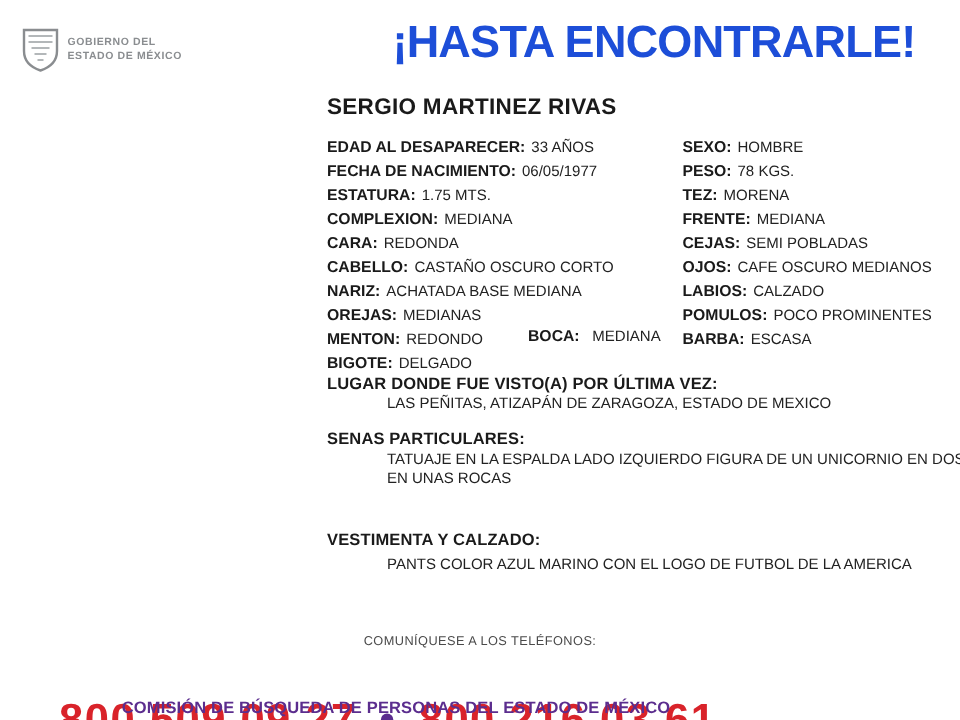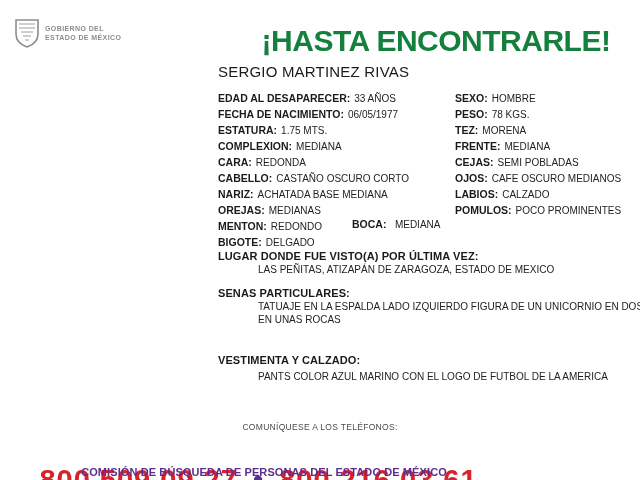--- a/index.html
+++ b/index.html
@@ -5,26 +5,26 @@
   html,body{margin:0;padding:0;}
   body{
     width:640px;height:480px;position:relative;background:#ffffff;
     font-family:"Liberation Sans","DejaVu Sans",sans-serif;
     color:#1a1a1a;overflow:hidden;
   }
   
   .logo{position:absolute;left:14px;top:18px;display:flex;align-items:center;gap:5px;}
   .logo-text{font-size:7px;font-weight:bold;color:#8a8d90;line-height:1.35;letter-spacing:.4px;}
   .main-title{
-    position:absolute;left:240px;top:24px;width:392px;
-    font-size:30px;font-weight:800;color:#15803d;letter-spacing:-.5px;
+    position:absolute;left:240px;top:12px;width:392px;
+    font-size:30px;font-weight:800;color:#1d4ed8;letter-spacing:-.5px;
     text-align:center;white-space:nowrap;
   }
   
-  .person-name{position:absolute;left:218px;top:63px;font-size:15px;font-weight:normal;letter-spacing:.2px;}
+  .person-name{position:absolute;left:218px;top:63px;font-size:15px;font-weight:bold;letter-spacing:.2px;}
   .fields{position:absolute;top:89px;}
   #fields-left{left:218px;width:230px;}
   #fields-right{left:455px;width:180px;}
   .row{height:16px;line-height:16px;white-space:nowrap;}
   .lbl{font-weight:bold;font-size:10.5px;margin-top:24px;}
   .val{font-size:10px;margin-left:4px;color:#222;}
   .mid-field{position:absolute;left:352px;top:215px;height:16px;line-height:16px;white-space:nowrap;}
   
   .section{position:absolute;left:218px;width:424px;}
   .sec-lugar{top:250px;}
@@ -80,20 +80,21 @@
   </div>
 <div class="fields" id="fields-right">
     <div class="row"><span class="lbl">SEXO:</span><span class="val">HOMBRE</span></div>
     <div class="row"><span class="lbl">PESO:</span><span class="val">78 KGS.</span></div>
     <div class="row"><span class="lbl">TEZ:</span><span class="val">MORENA</span></div>
     <div class="row"><span class="lbl">FRENTE:</span><span class="val">MEDIANA</span></div>
     <div class="row"><span class="lbl">CEJAS:</span><span class="val">SEMI POBLADAS</span></div>
     <div class="row"><span class="lbl">OJOS:</span><span class="val">CAFE OSCURO MEDIANOS</span></div>
     <div class="row"><span class="lbl">LABIOS:</span><span class="val">CALZADO</span></div>
     <div class="row"><span class="lbl">POMULOS:</span><span class="val">POCO PROMINENTES</span></div>
+    <div class="row"><span class="lbl">BARBA:</span><span class="val">ESCASA</span></div>
   </div>
 
 <div class="mid-field">
   <span class="lbl">BOCA:</span>
   <span class="val">MEDIANA</span>
 </div>
 
 <div class="section sec-lugar">
   <div class="sec-label">LUGAR DONDE FUE VISTO(A) POR ÚLTIMA VEZ:</div>
   <div class="sec-value">LAS PEÑITAS, ATIZAPÁN DE ZARAGOZA, ESTADO DE MEXICO</div>

